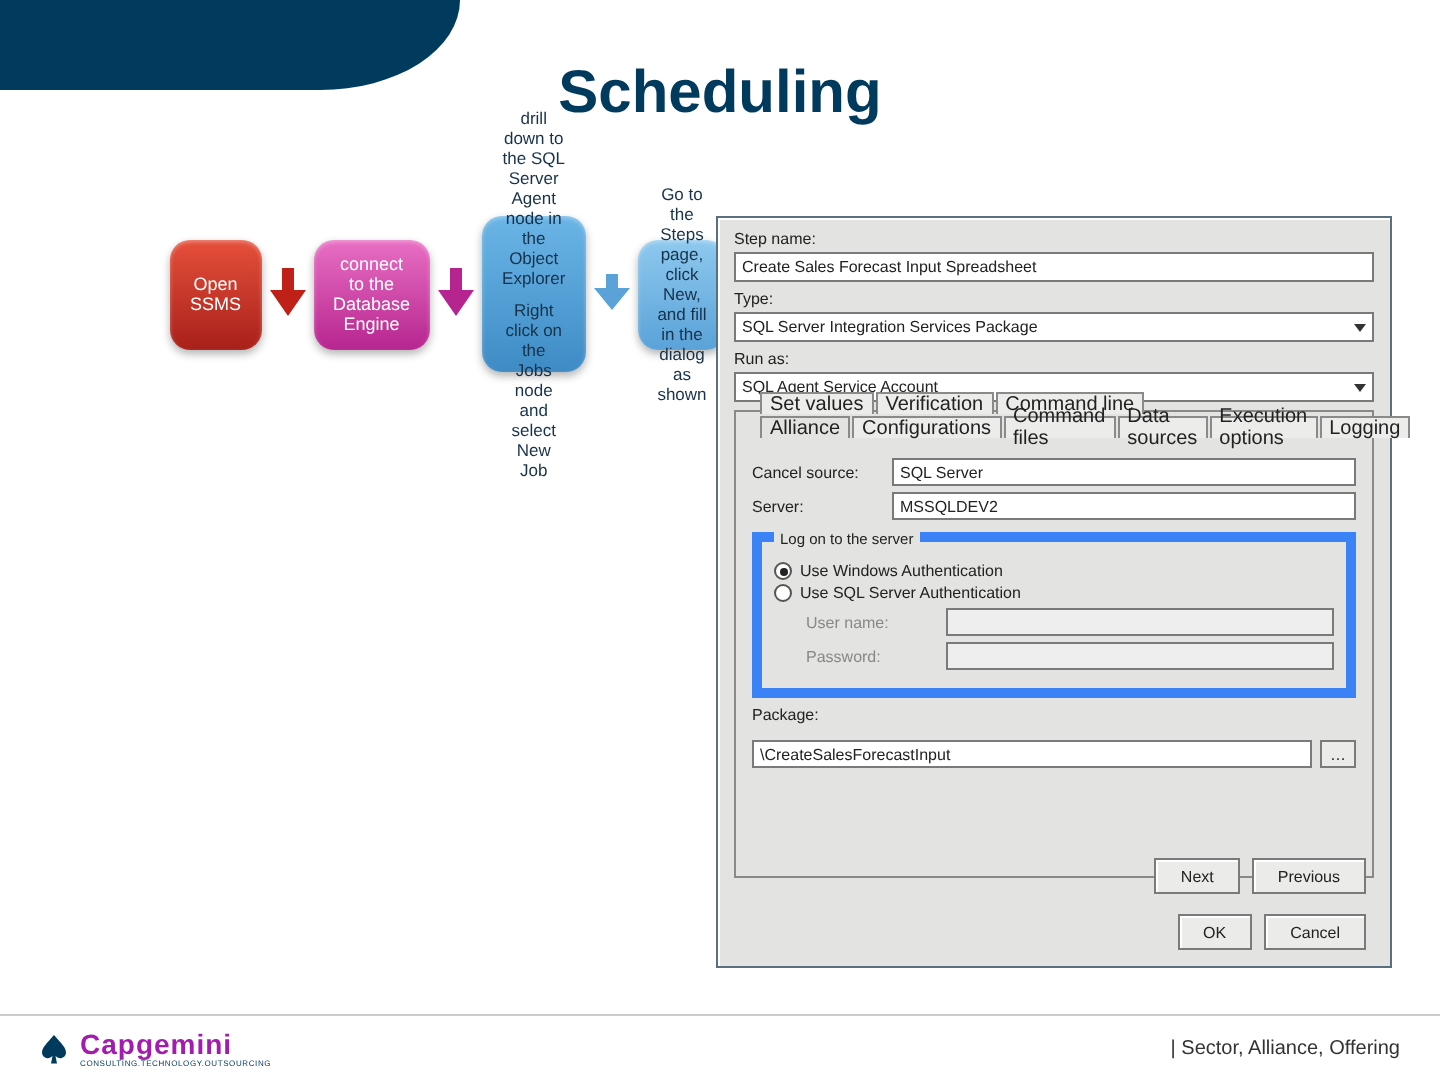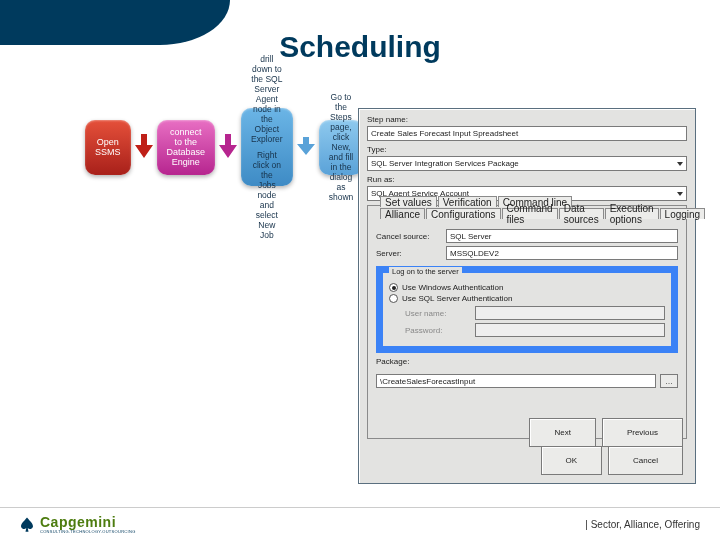--- a/index.html
+++ b/index.html
@@ -25,40 +25,40 @@
 .field .dd{width:0;height:0;border-left:3px solid transparent;border-right:3px solid transparent;border-top:4px solid #333}
 .tabs-box{border:1px solid #8a8a8a;background:#e3e3e1;margin-top:4px;padding:20px 8px 8px 8px;position:relative;height:234px}
 .tab-row{position:absolute;left:12px;font-size:10px;display:flex;gap:1px}
 .tab-row.top{top:-10px}
 .tab-row.second{top:2px}
 .tab{background:#ececea;border:1px solid #8a8a8a;border-bottom:none;padding:1px 4px;height:11px;display:flex;align-items:center}
 .tab.active{background:#e3e3e1}
 .form-row{display:flex;align-items:center;font-size:8px;margin:3px 0}
 .form-row .flabel{width:70px}
 .form-row .finput{flex:1;height:14px;background:#fff;border:1px solid #7a7a7a;display:flex;align-items:center;justify-content:space-between;padding:0 3px}
-.group{border:7px solid #3b82f6;margin-top:6px;padding:8px 6px 6px 6px;position:relative;font-size:8px}
+.group{border:5px solid #3b82f6;margin-top:6px;padding:8px 6px 6px 6px;position:relative;font-size:8px}
 .group .glabel{position:absolute;top:-6px;left:6px;background:#e3e3e1;padding:0 3px;font-size:7.5px}
 .radio{display:flex;align-items:center;gap:4px;margin:2px 0}
 .rdot{width:9px;height:9px;border:1px solid #555;border-radius:50%;background:#fff;display:flex;align-items:center;justify-content:center}
 .rdot.checked::after{content:'';width:4px;height:4px;background:#222;border-radius:50%}
 .indented{margin-left:16px}
 .form-row.disabled{color:#888}
 .form-row.disabled .finput{background:#eee;color:#999}
 .pkg-row{display:flex;align-items:center;gap:4px;margin-top:8px}
 .pkg-row .finput{flex:1}
 .ell-btn{width:18px;height:14px;border:1px solid #7a7a7a;background:#ebebe9;font-size:8px;display:flex;align-items:center;justify-content:center}
 .bottom-btns{position:absolute;right:12px;bottom:36px;display:flex;gap:6px}
 .bottom-btns2{position:absolute;right:12px;bottom:8px;display:flex;gap:6px}
-.dbtn{height:29px;padding:0 24px;border:1px solid #7a7a7a;background:#ebebe9;font-size:8px;display:flex;align-items:center;justify-content:center;box-shadow:inset 1px 1px 0 #fff}
+.dbtn{height:18px;padding:0 12px;border:1px solid #7a7a7a;background:#ebebe9;font-size:8px;display:flex;align-items:center;justify-content:center;box-shadow:inset 1px 1px 0 #fff}
 
 .footer-line{position:absolute;bottom:32px;left:0;width:100%;height:1px;background:#ccc}
 .footer-text{position:absolute;bottom:10px;right:20px;font-size:10px;color:#333}
 .logo{position:absolute;bottom:6px;left:18px;display:flex;align-items:center;gap:4px}
 .logo .spade{width:18px;height:18px}
-.logo .wordmark{font-size:14px;color:#4d7c0f;font-weight:bold;letter-spacing:0.5px;line-height:1}
+.logo .wordmark{font-size:14px;color:#a21caf;font-weight:bold;letter-spacing:0.5px;line-height:1}
 .logo .tagline{font-size:4px;color:#003a5d;letter-spacing:0.3px}
 </style>
 </head>
 <body>
 <div class="slide">
 
 <div class="header-curve"></div>
 <div class="title">Scheduling</div>
 
 <div class="flow">

